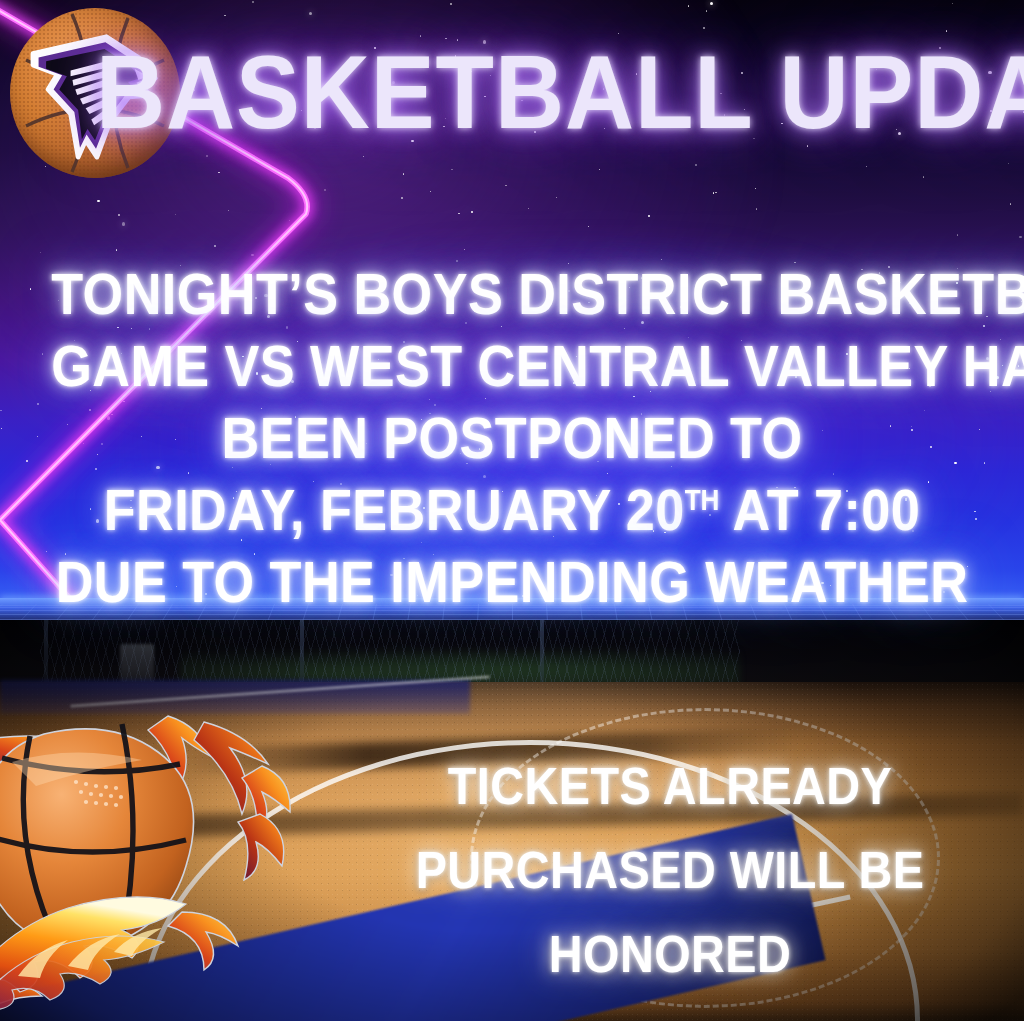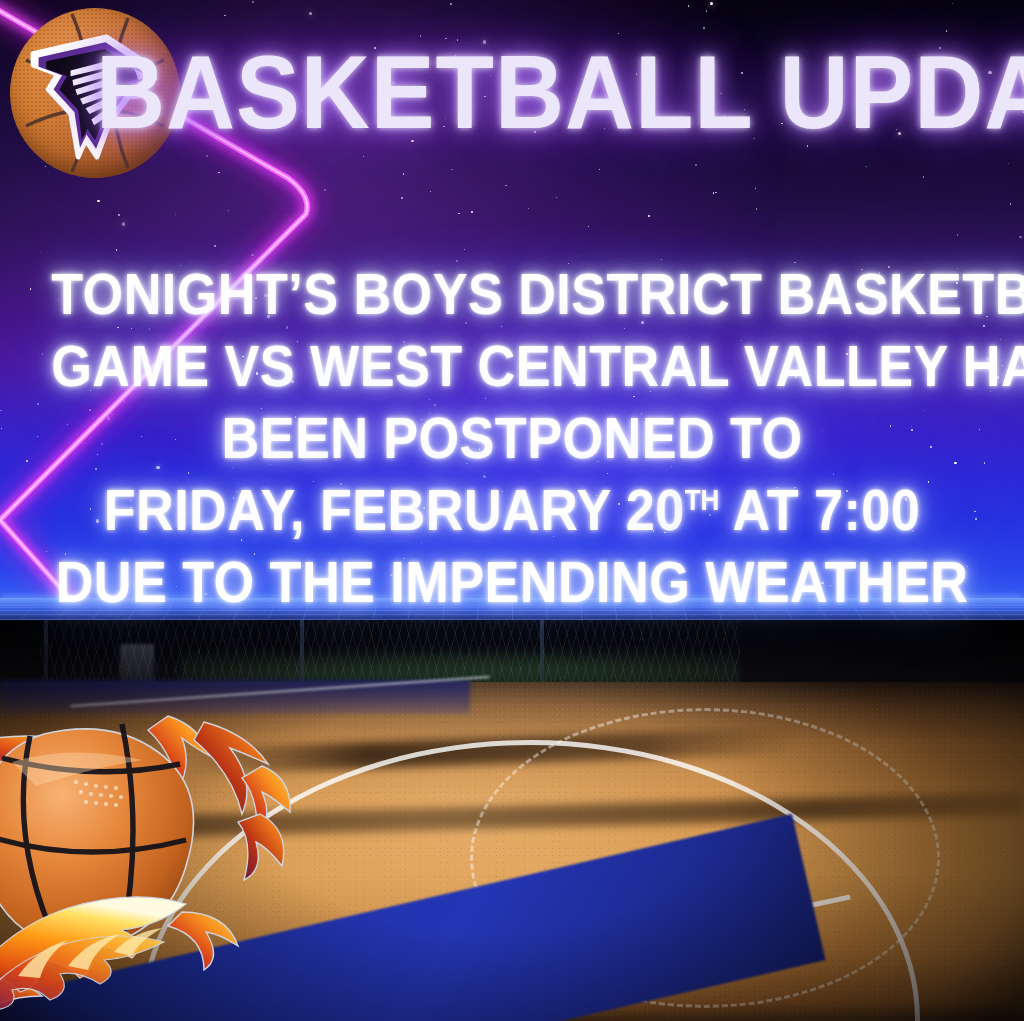--- a/index.html
+++ b/index.html
@@ -780,14 +780,19 @@
   <div class="title">BASKETBALL UPDATE</div>
 
   <div class="body-block">
     <div class="bline">TONIGHT’S BOYS DISTRICT BASKETBALL</div>
     <div class="bline">GAME VS WEST CENTRAL VALLEY HAS</div>
     <div class="bline">BEEN POSTPONED TO</div>
     <div class="bline"><span>FRIDAY, FEBRUARY 20</span><sup>TH</sup><span> AT 7:00</span></div>
     <div class="bline">DUE TO THE IMPENDING WEATHER</div>
   </div>
 
+  <div class="bottom-block">
+    <div class="cline">TICKETS ALREADY</div>
+    <div class="cline">PURCHASED WILL BE</div>
+    <div class="cline">HONORED</div>
+  </div>
 
 </div>
 
 </body></html>

